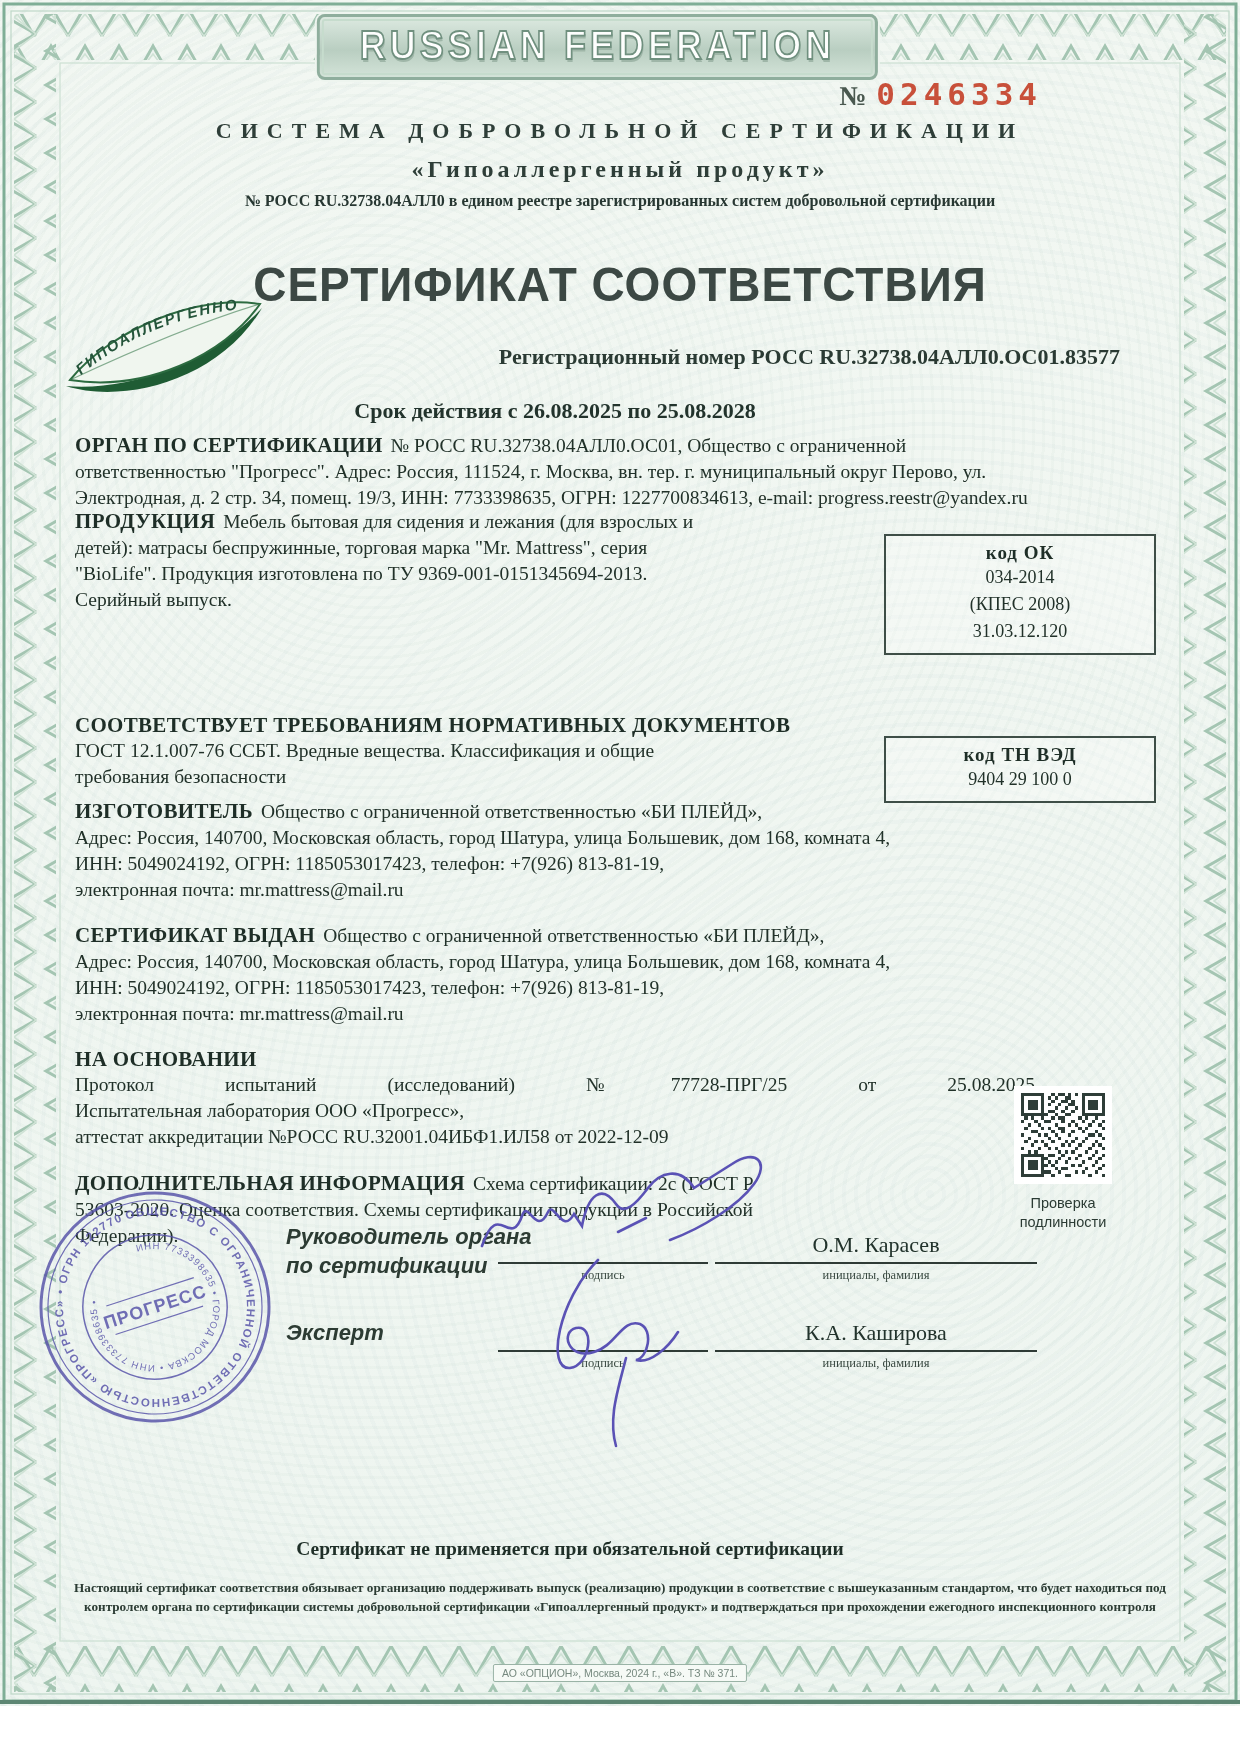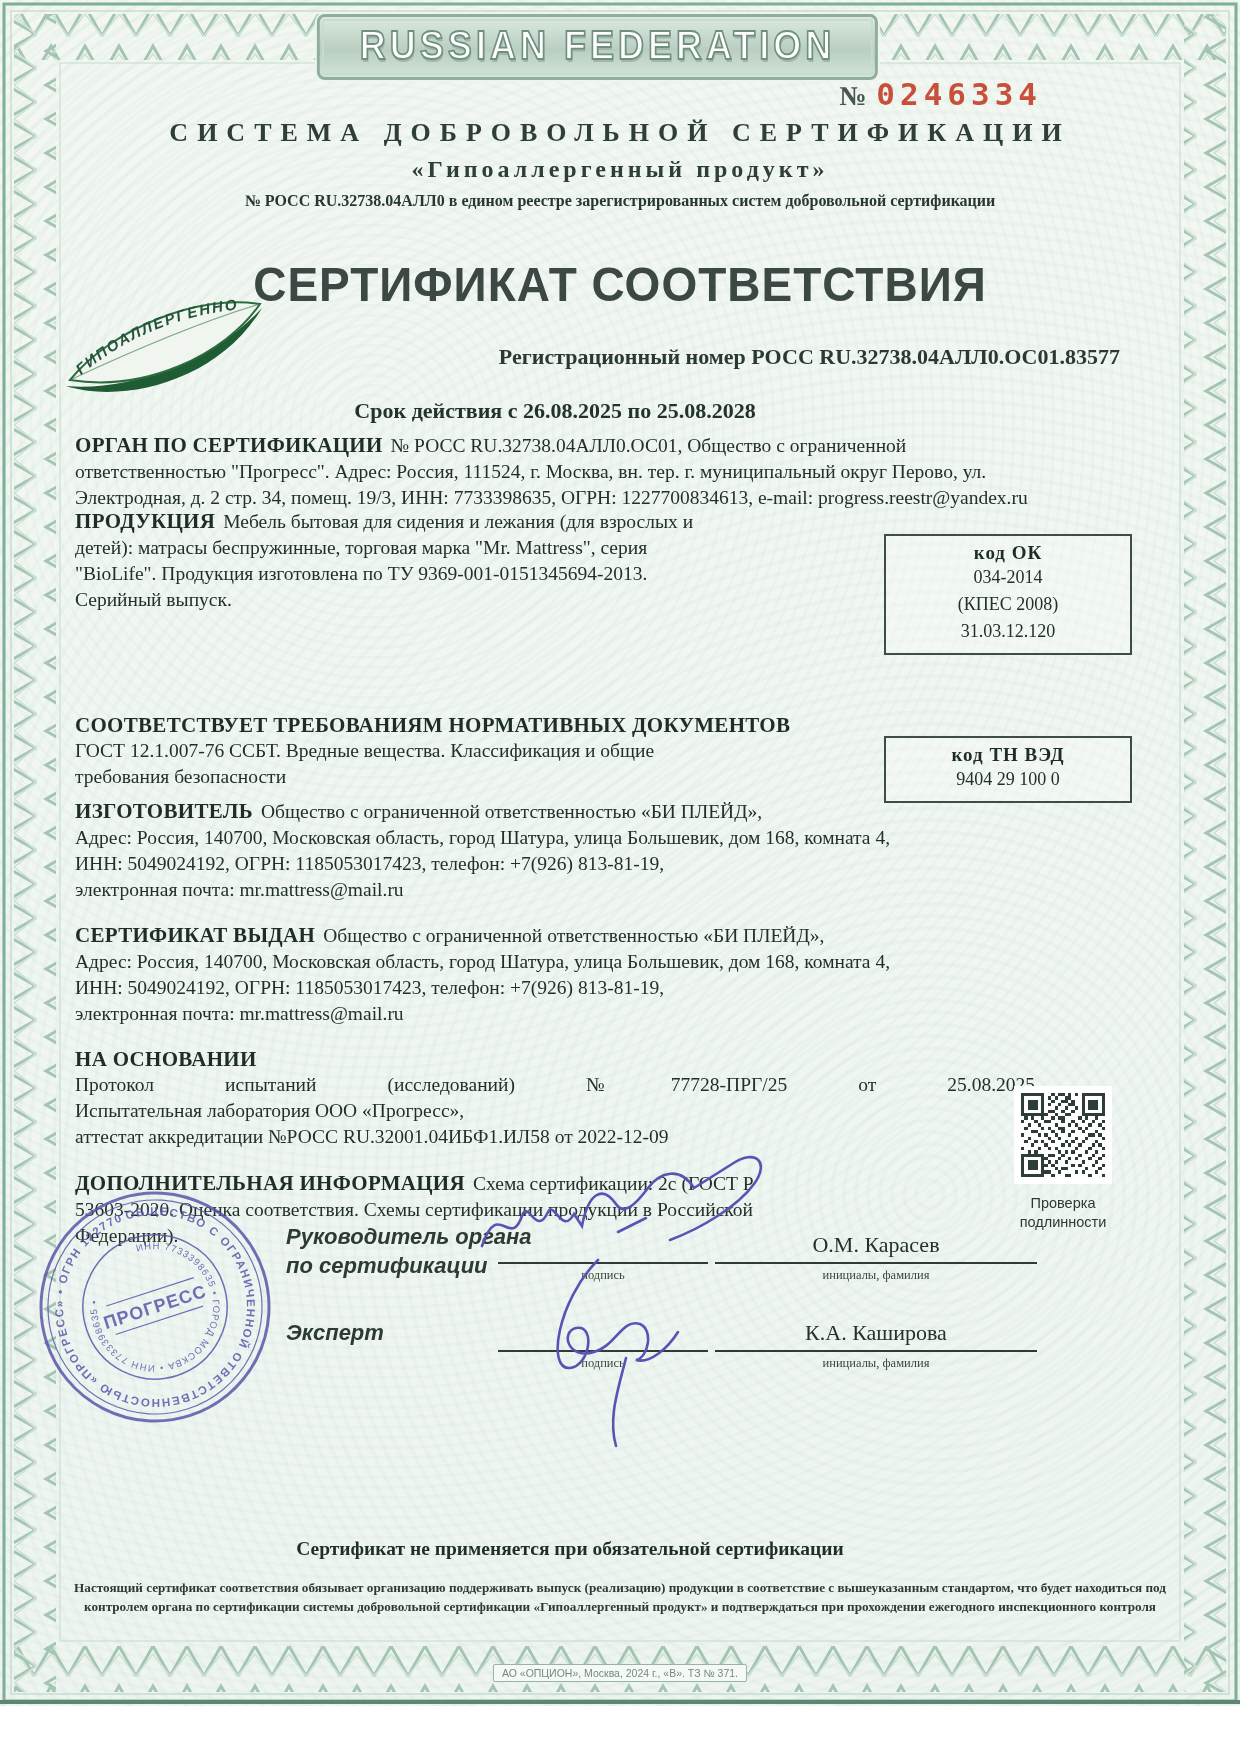--- a/index.html
+++ b/index.html
@@ -29,41 +29,41 @@
     font-size:36px;letter-spacing:4px;color:#fdfefd;transform:scaleY(1.12);
     -webkit-text-stroke:1.6px #70907f;
     text-shadow:1px 2px 0 #9fb6a8;white-space:nowrap;
   }
   .form-no{top:76px;right:198px;white-space:nowrap;}
   .form-no .sym{font-size:27px;color:#49584f;font-weight:bold;}
   .form-no .digits{
     font-family:"DejaVu Sans Mono","Liberation Mono",monospace;
     font-size:31px;font-weight:bold;color:#c8503a;letter-spacing:5px;margin-left:10px;
   }
-  .sys-title{top:118px;left:0;width:100%;text-align:center;font-weight:bold;font-size:26px;letter-spacing:9px;color:#2e3e38;}
+  .sys-title{top:118px;left:0;width:100%;text-align:center;font-weight:bold;font-size:22px;letter-spacing:9px;color:#2e3e38;}
   .sys-sub{top:156px;left:0;width:100%;text-align:center;font-weight:bold;font-size:24px;letter-spacing:4px;color:#2e3e38;}
   .sys-reg{top:192px;left:0;width:100%;text-align:center;font-weight:bold;font-size:16px;color:#273732;}
 
   .cert-title{
     top:258px;left:120px;width:1000px;text-align:center;
     font-family:"Liberation Sans","DejaVu Sans",sans-serif;font-weight:800;
     font-size:46px;color:#3c4844;letter-spacing:1px;transform:scaleY(1.03);
   }
   .reg-line{top:344px;left:120px;width:1000px;text-align:right;font-weight:bold;font-size:22px;color:#2a3a33;}
   .validity{top:398px;left:0px;width:1110px;text-align:center;font-weight:bold;font-size:22px;color:#22332c;}
 
   
   .sec{position:absolute;z-index:2;font-size:19.5px;line-height:26px;color:#213129;}
   .sec b.lbl{font-size:21px;color:#1e2e27;margin-right:8px;letter-spacing:.3px;}
   .sec .ln{display:block;}
   .stretch{text-align:justify;text-align-last:justify;}
 
   .code-box{
     position:absolute;z-index:2;width:228px;border:2px solid #3e4e47;
-    text-align:center;padding:6px 8px 8px;background:rgba(255,255,255,.25);
+    text-align:center;padding:6px 20px 8px;background:rgba(255,255,255,.25);
   }
   .code-box .cb-title{font-weight:bold;font-size:19px;letter-spacing:1px;color:#1e2e27;}
   .code-box .cb-line{font-size:18px;line-height:27px;color:#213129;}
 
   
   .qr-wrap{top:1086px;left:1008px;width:110px;text-align:center;}
   .qr-caption{font-family:"Liberation Sans","DejaVu Sans",sans-serif;font-size:14.5px;line-height:19px;color:#2b3b34;margin-top:6px;}
 
   
   .role{position:absolute;z-index:3;font-family:"Liberation Sans","DejaVu Sans",sans-serif;font-weight:bold;font-size:22px;line-height:29px;color:#2c3b33;font-style:italic;}

